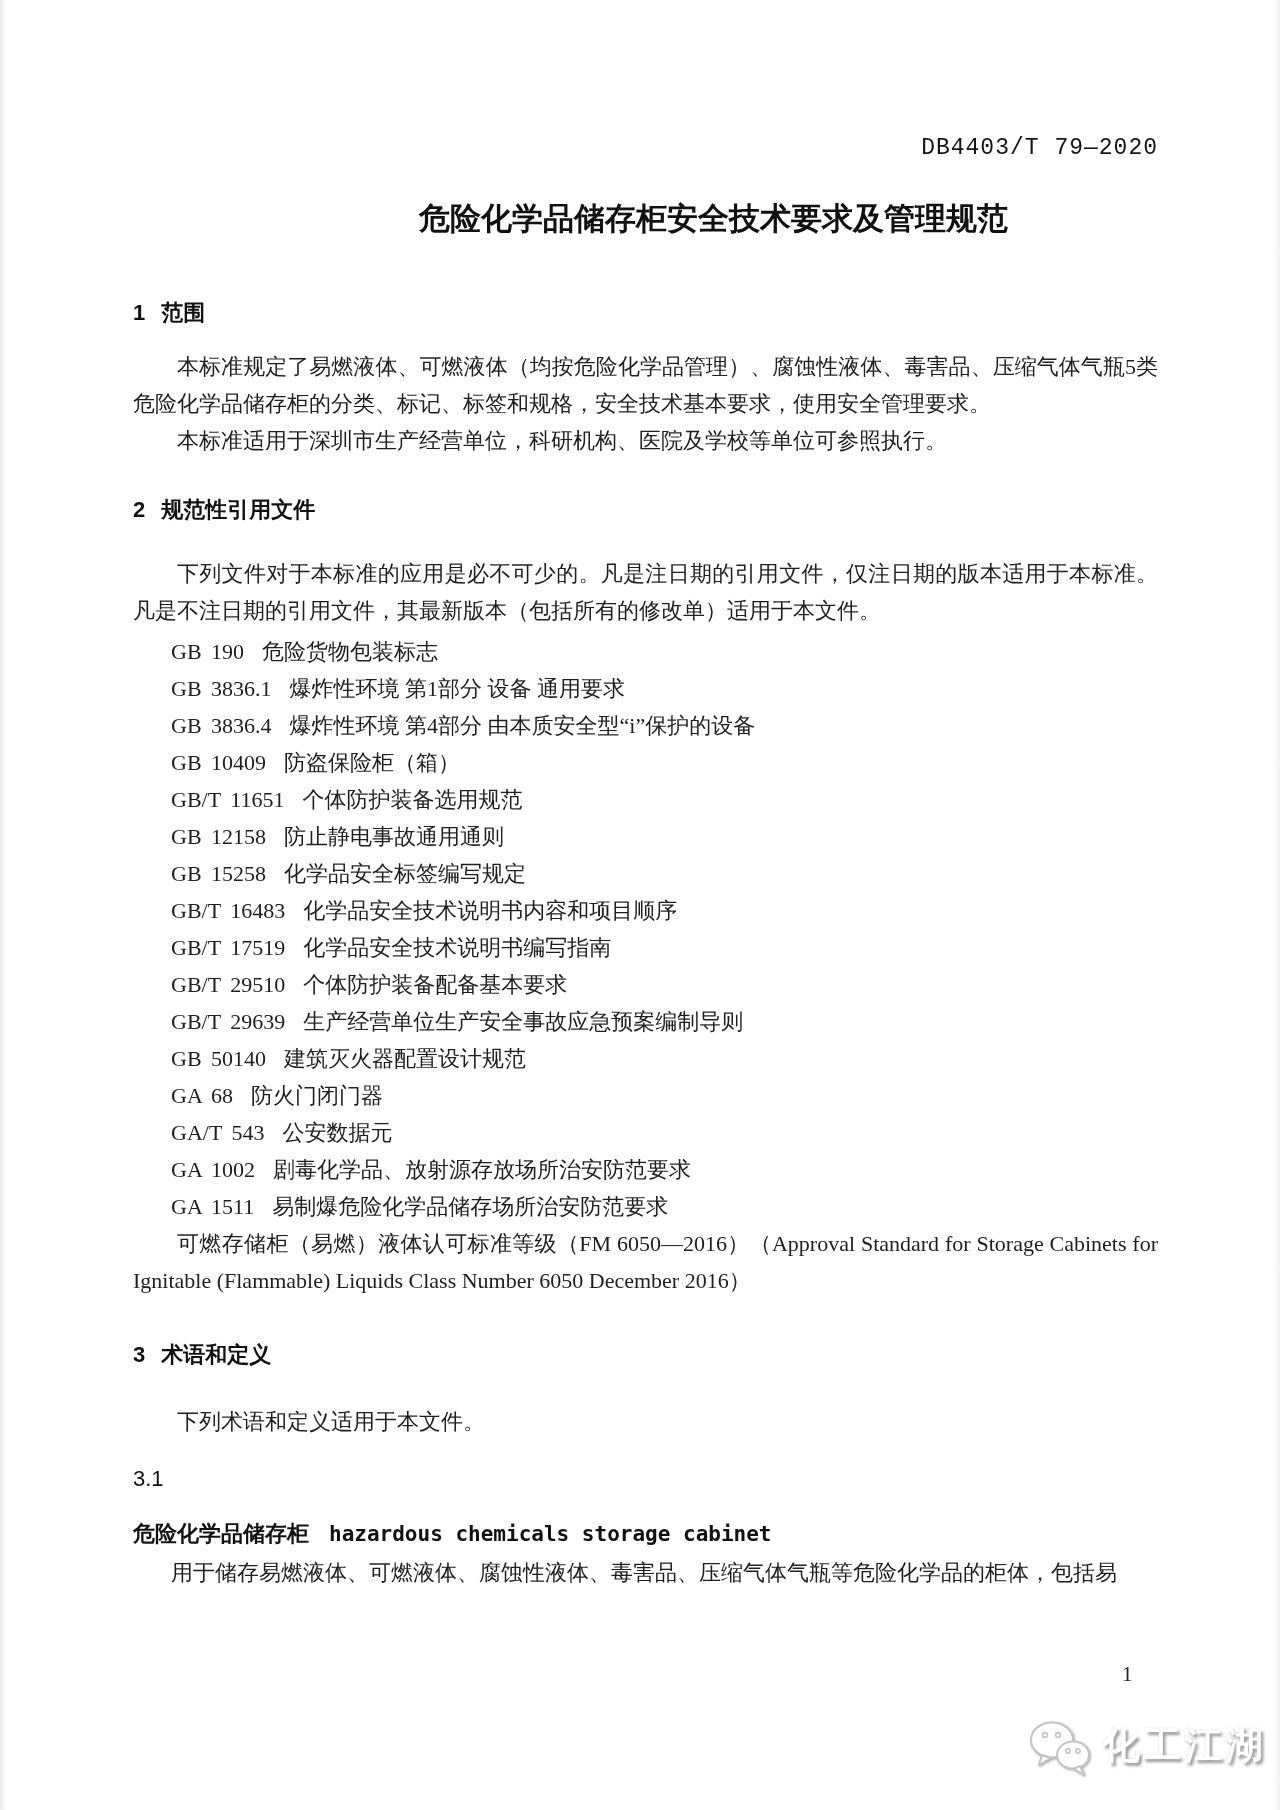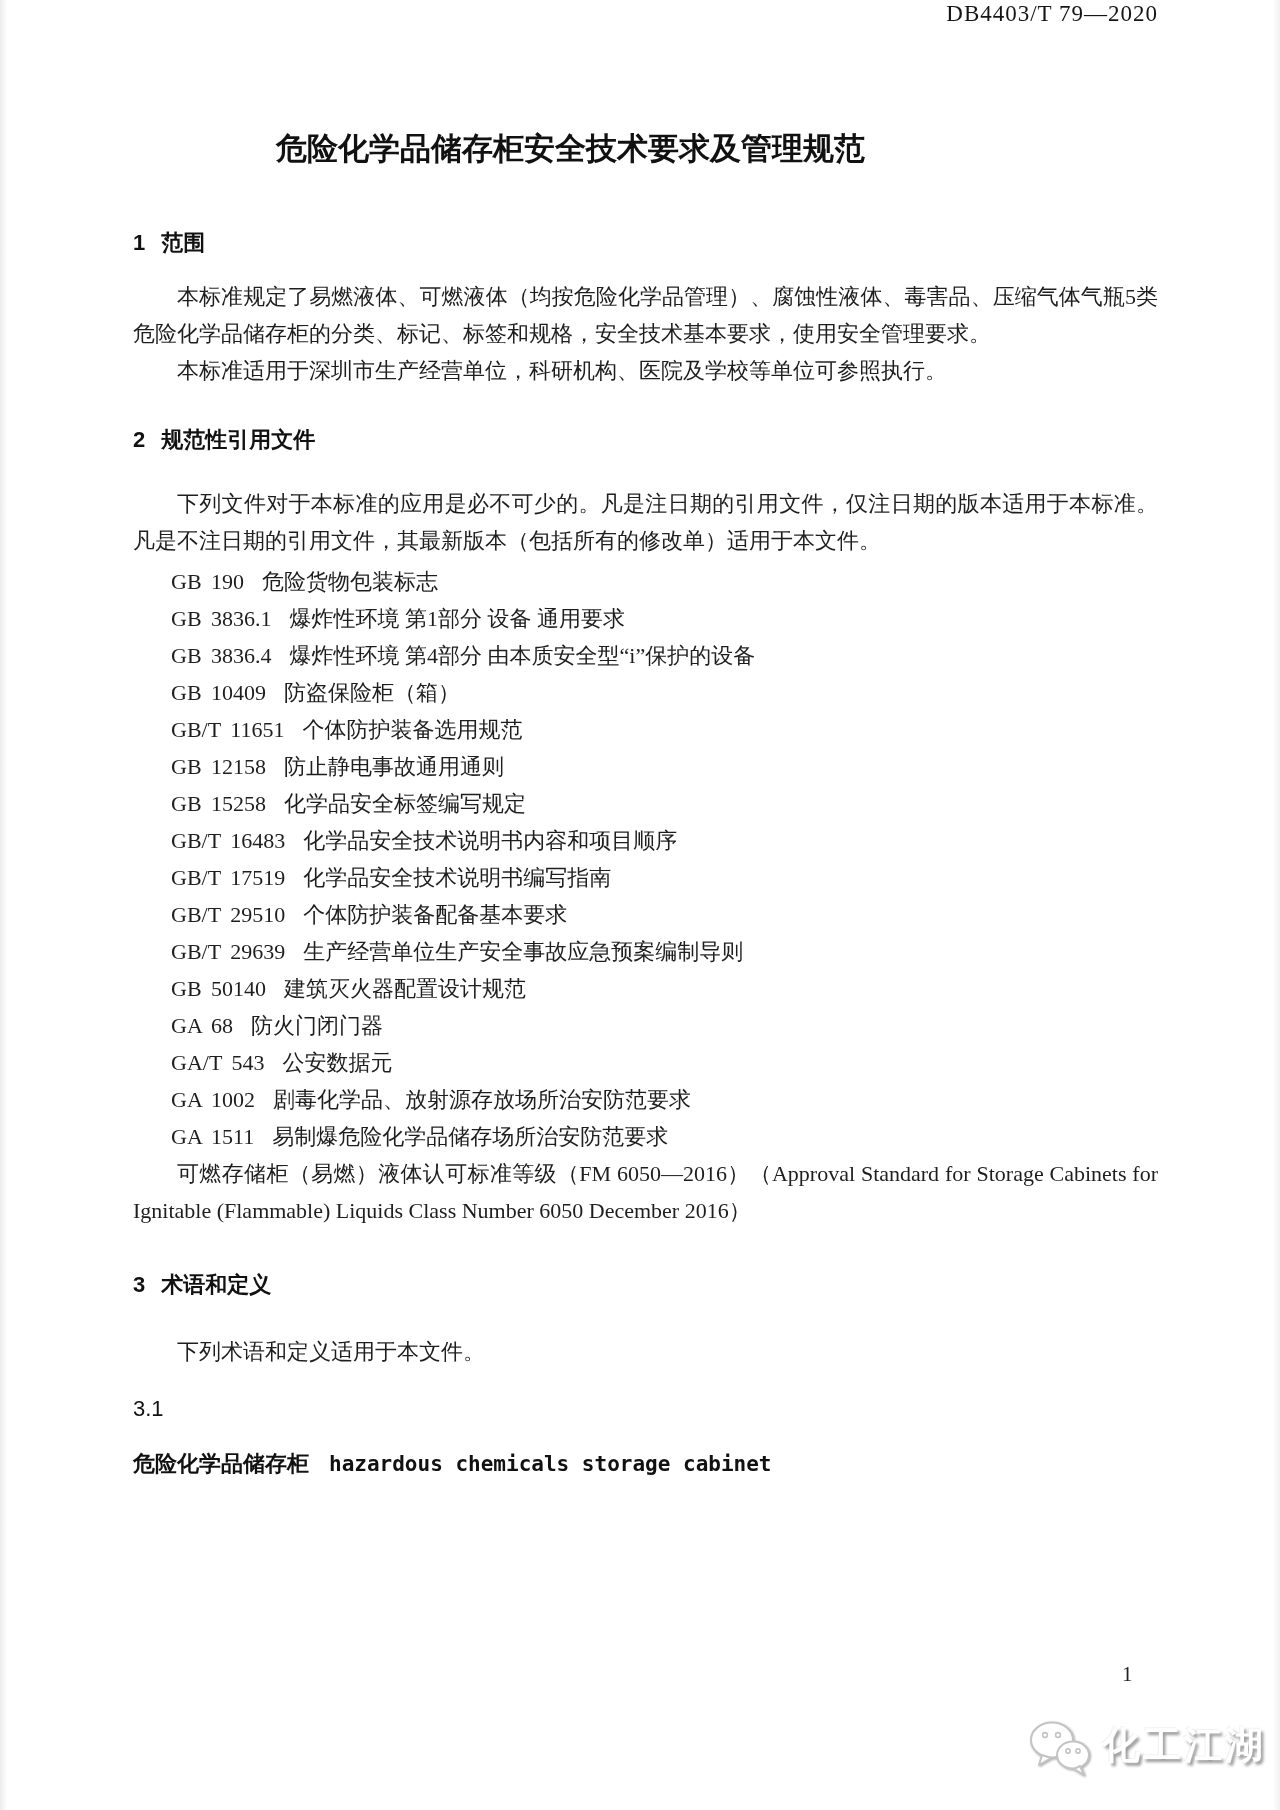--- a/index.html
+++ b/index.html
@@ -12,31 +12,32 @@
     color: #1e1e1e;
     font-family: "Liberation Serif", "DejaVu Serif", serif;
   }
   .edge { position: absolute; top: 0; height: 100%; width: 7px; z-index: 5; }
   .edge.left  { left: 0;  background: linear-gradient(to right, #ececec, #ffffff); }
   .edge.right { right: 0; background: linear-gradient(to left,  #f0f0f0, #ffffff); }
 
   .content { padding: 0 122px 0 133px; }
 
   .doc-code {
+    padding-top: 134px;
     text-align: right;
-    font-family: Liberation Serif, serif;
+    font-family: Liberation Mono, monospace;
     font-size: 23px;
     line-height: 28px;
     letter-spacing: 1px;
     color: #151515;
   }
 
   .doc-title {
-    margin-top: 100px;
-    text-align: center;
+    margin-top: 36px;
+    text-align: right;
     padding-right: 150px;
     font-family: "Liberation Sans", "DejaVu Sans", sans-serif;
     font-weight: bold;
     font-size: 31px;
     line-height: 42px;
     color: #111;
   }
 
   .sec-heading {
     font-family: "Liberation Sans", "DejaVu Sans", sans-serif;
@@ -168,20 +169,21 @@
 
     <section>
       <div class="sec-heading h3">
         <span class="num">3</span><span>术语和定义</span>
       </div>
       <p class="body-para para-intro-3">下列术语和定义适用于本文件。</p>
       <div class="term-num">3.1</div>
       <div class="term-line">
         <span class="term-zh">危险化学品储存柜</span><span class="term-en">hazardous chemicals storage cabinet</span>
       </div>
+      <p class="definition">用于储存易燃液体、可燃液体、腐蚀性液体、毒害品、压缩气体气瓶等危险化学品的柜体，包括易</p>
     </section>
 
   </div>
 
   <div class="page-num">1</div>
 
   <div class="watermark">
     <span class="watermark-icon">
       <svg width="66" height="58" viewBox="0 0 66 58" xmlns="http://www.w3.org/2000/svg">
         <ellipse cx="24" cy="20" rx="21" ry="17.5" fill="#ffffff" stroke="#c4c4c4" stroke-width="2"></ellipse>

